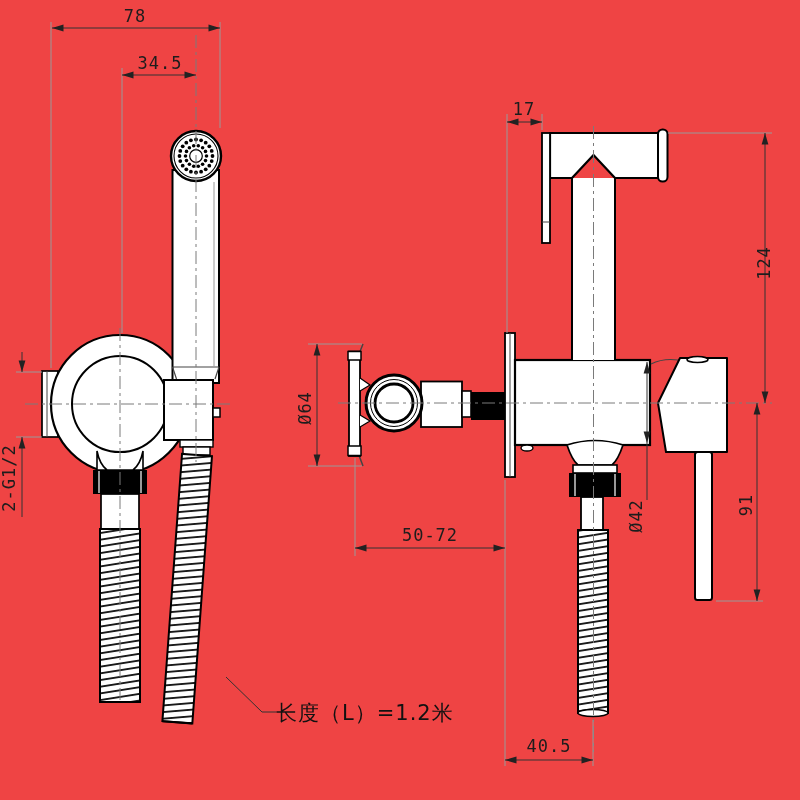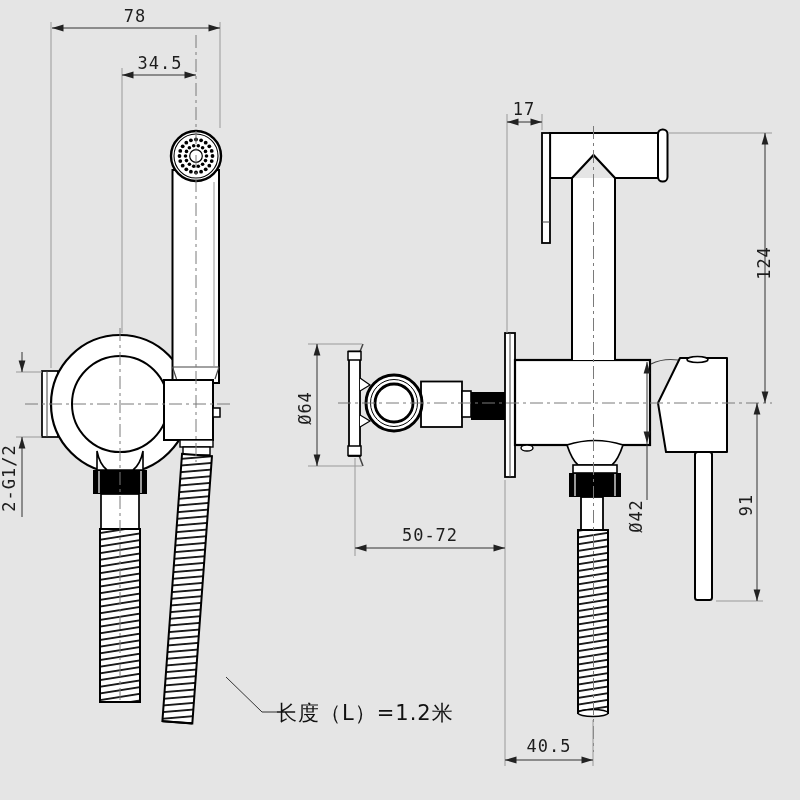--- a/index.html
+++ b/index.html
@@ -1,16 +1,16 @@
 <!DOCTYPE html>
 <html><head>
 <meta charset="utf-8">
 <style>
   html,body{margin:0;padding:0;background:#fff;}
-  .canvas{position:relative;width:800px;height:800px;background:#e5e5e5;overflow:hidden;
+  .canvas{position:relative;width:800px;height:800px;background:#ef4444;overflow:hidden;
           font-family:"DejaVu Sans Mono", monospace;}
   svg{position:absolute;left:0;top:0;}
   .dimtext{font-family:"DejaVu Sans Mono", monospace;font-size:17px;fill:#1d1d1d;letter-spacing:1px;}
   .notetext{font-family:"DejaVu Sans", sans-serif;font-size:21px;fill:#111;letter-spacing:1px;}
   .obj{stroke:#000;fill:#fff;}
   .thin{stroke:#444;fill:none;}
   .ext{stroke:#999;stroke-width:1;fill:none;}
   .dim{stroke:#333;stroke-width:1;fill:none;}
   .cline{stroke:#7a7a7a;stroke-width:1;fill:none;stroke-dasharray:13 4 3 4;}
 </style>

